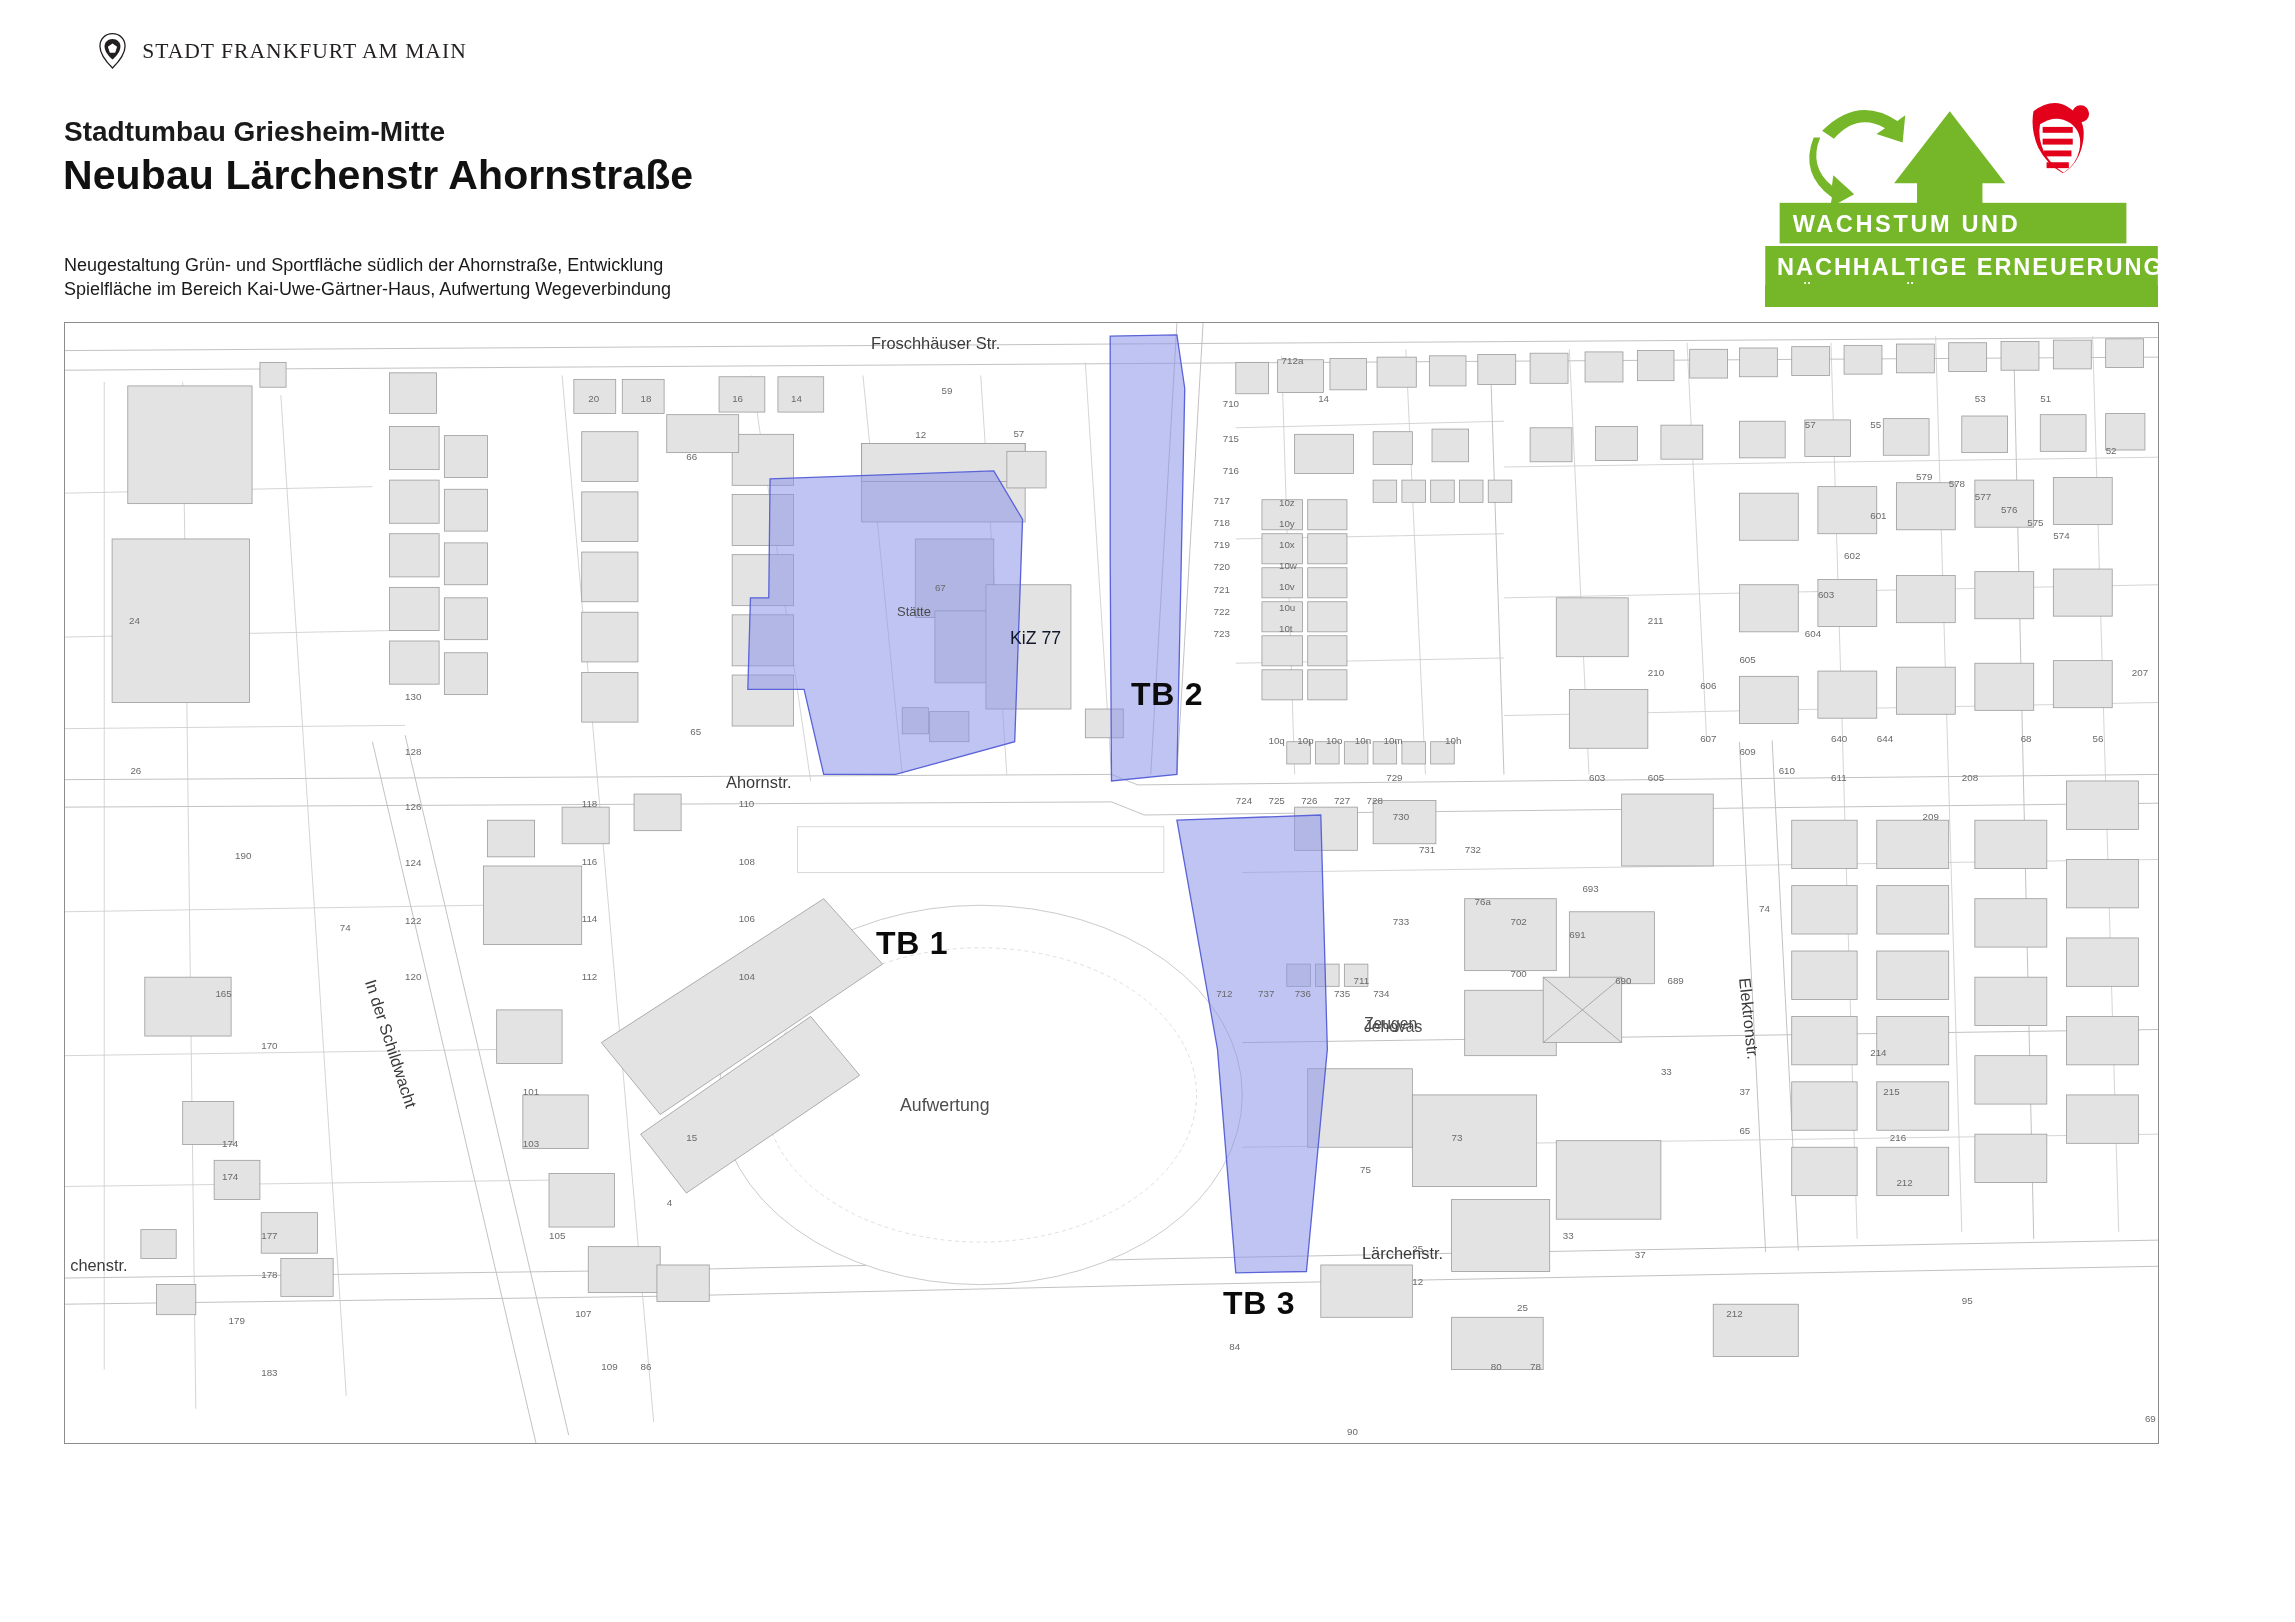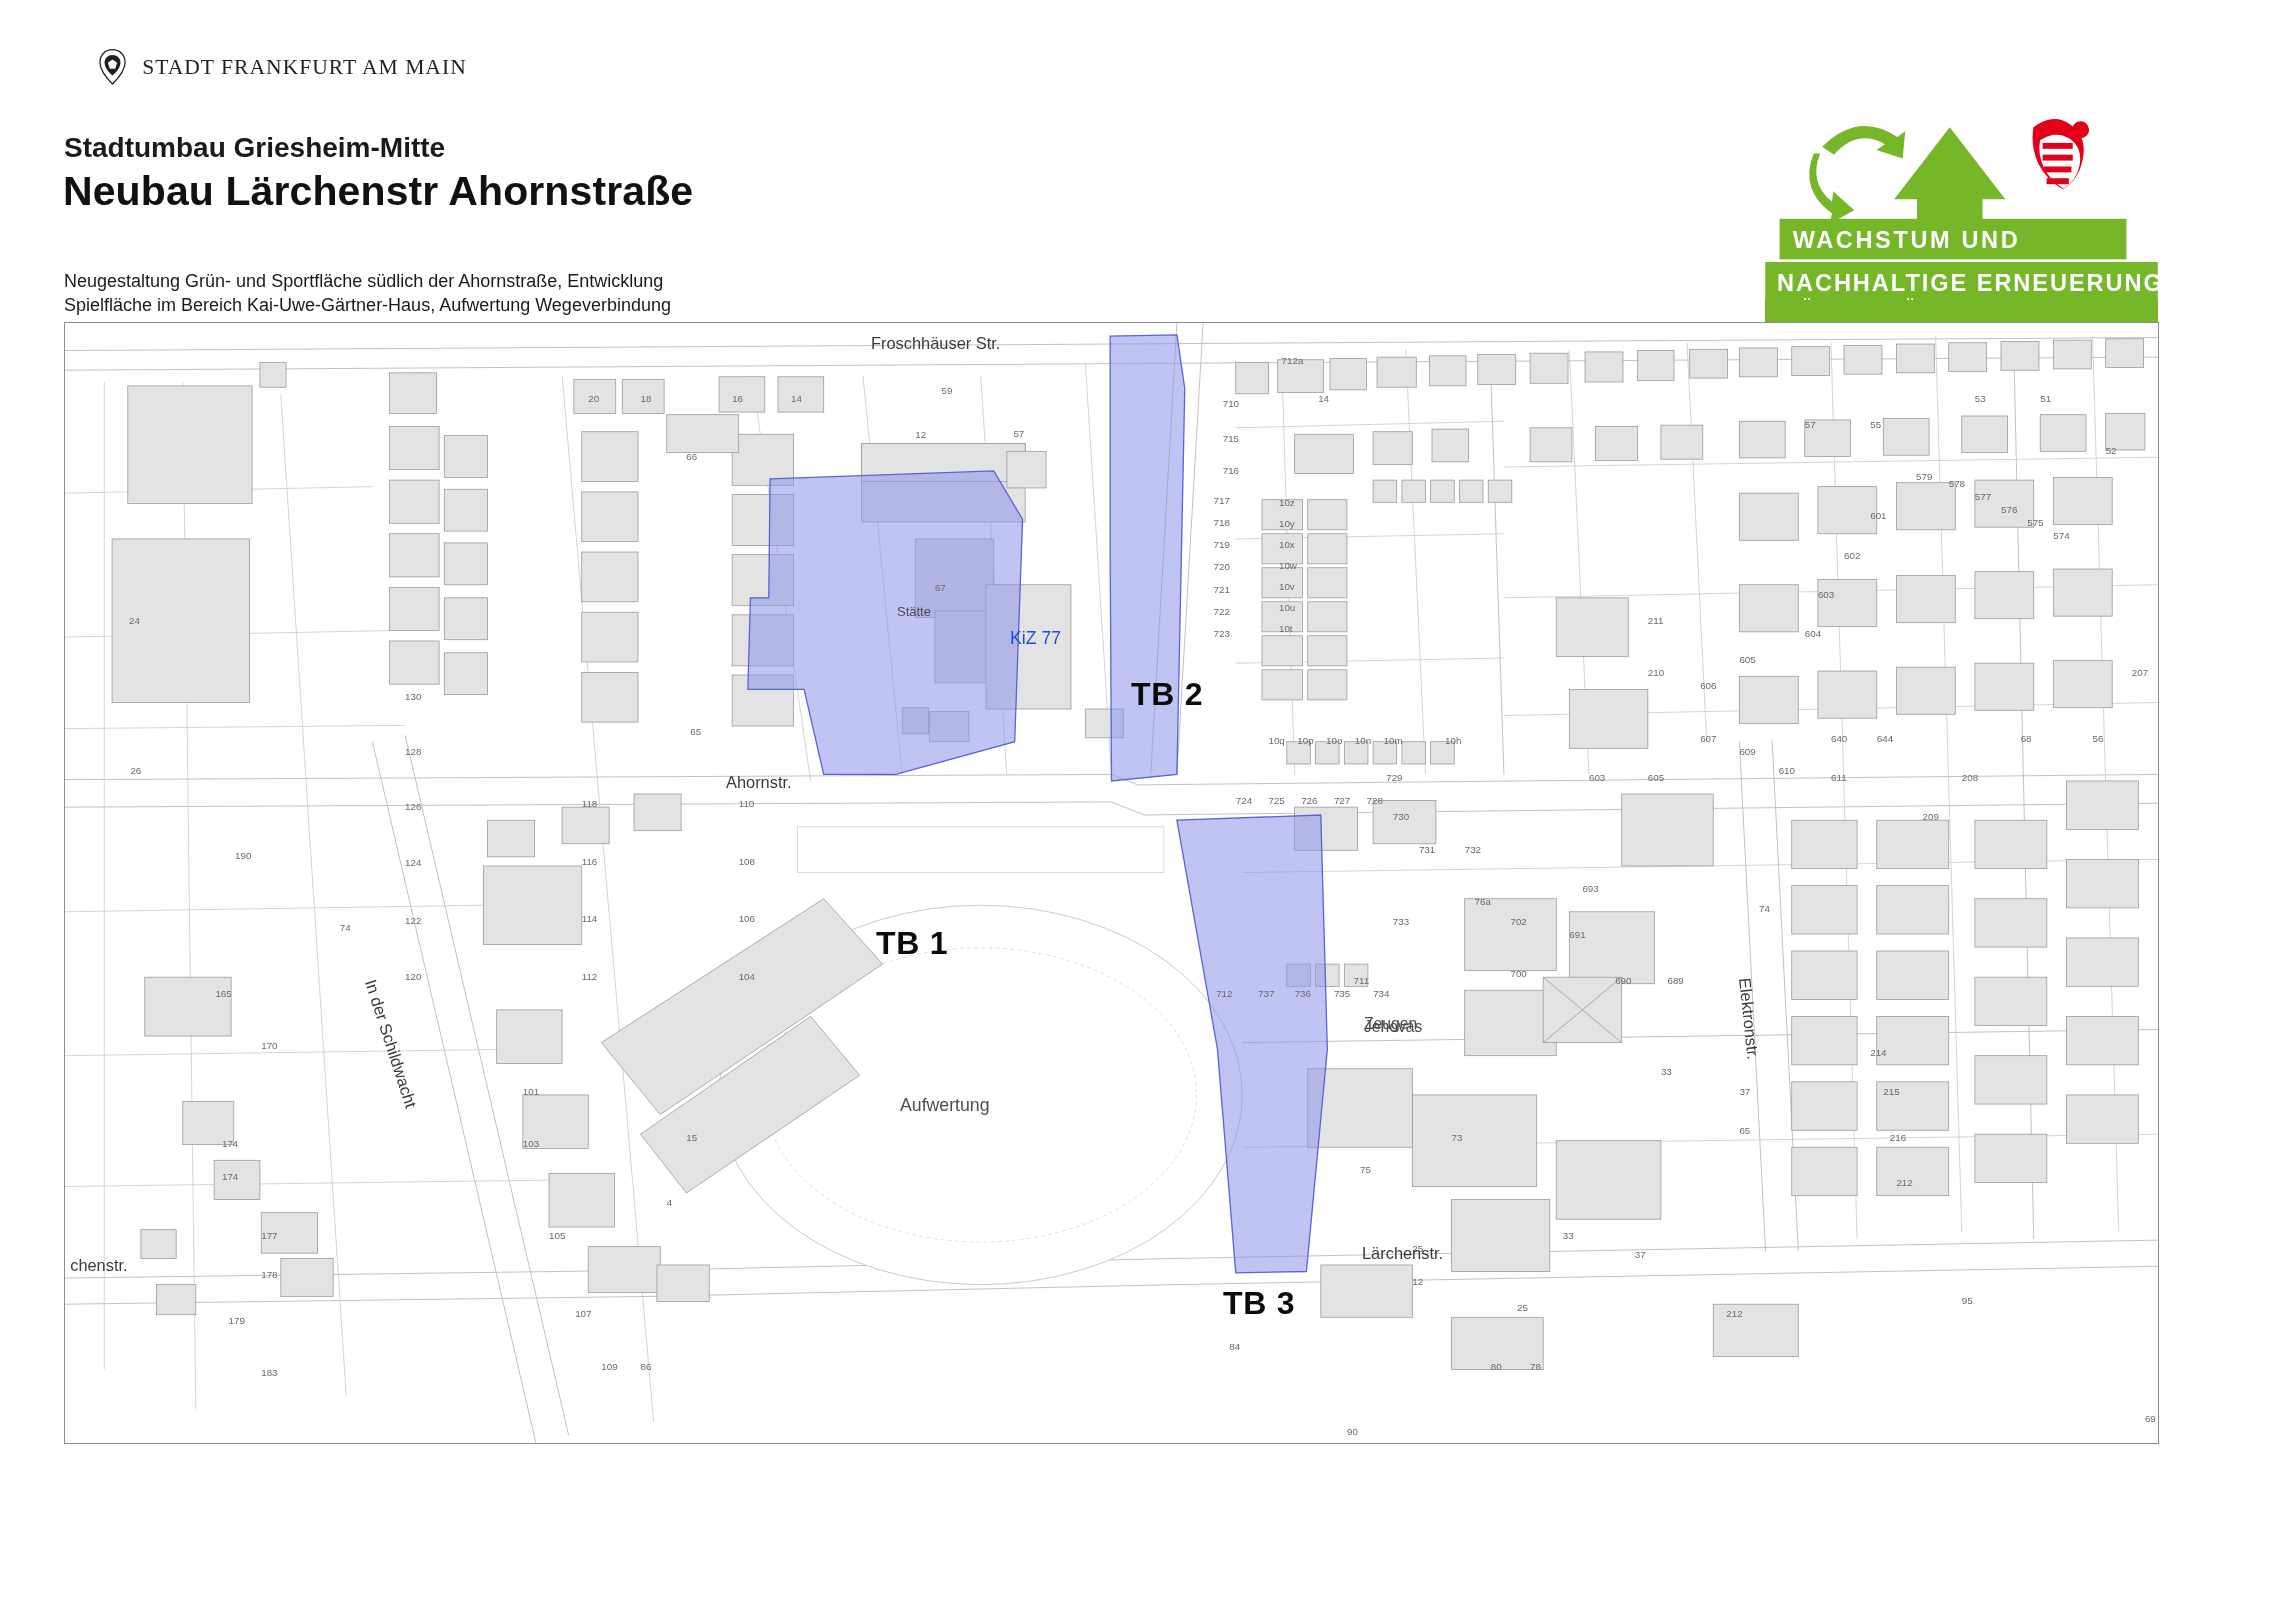--- a/index.html
+++ b/index.html
@@ -14,21 +14,20 @@
     font-family: "Liberation Sans", sans-serif;
     overflow: hidden;
   }
 
   
   #header {
     position: absolute;
     left: 0; top: 0;
     width: 2295px;
     height: 321px;
-    margin-top: 16px;
   }
   #city-logo {
     position: absolute;
     left: 92px;
     top: 31px;
     display: flex;
     align-items: center;
     gap: 9.2px;
   }
   #city-logo .crest {
@@ -618,21 +617,21 @@
   <div class="tb-label" id="tb3-label">TB 3</div>
 
   <div class="street-label" style="left:806px;top:11px;">Froschhäuser Str.</div>
   <div class="street-label" style="left:661px;top:450px;">Ahornstr.</div>
   <div class="street-label" style="left:1297px;top:921px;">Lärchenstr.</div>
   <div class="street-label" style="left:314px;top:654px;transform:rotate(72deg);transform-origin:left top;">In der Schildwacht</div>
   <div class="street-label" style="left:1689px;top:654px;transform:rotate(84deg);transform-origin:left top;">Elektronstr.</div>
   <div class="street-label" style="left:5.2px;top:933px;">chenstr.</div>
 
   <div class="map-text" style="left:835px;top:772px;font-size:17.7px;color:#4d4d4d;">Aufwertung</div>
-  <div class="map-text" style="left:945px;top:305px;font-size:17.7px;color:#1d4ed8;">KiZ 77</div>
+  <div class="map-text" style="left:945px;top:305px;font-size:17.7px;color:#0f172a;">KiZ 77</div>
   <div class="map-text" style="left:1299px;top:695px;font-size:15.7px;">Jehovas</div>
   <div class="map-text" style="left:1299px;top:692px;font-size:15.7px;">Zeugen</div>
   <div class="map-text" style="left:832px;top:281px;font-size:13px;">Stätte</div>
 </div>
 
 <div id="footer">
 
   
   
 

